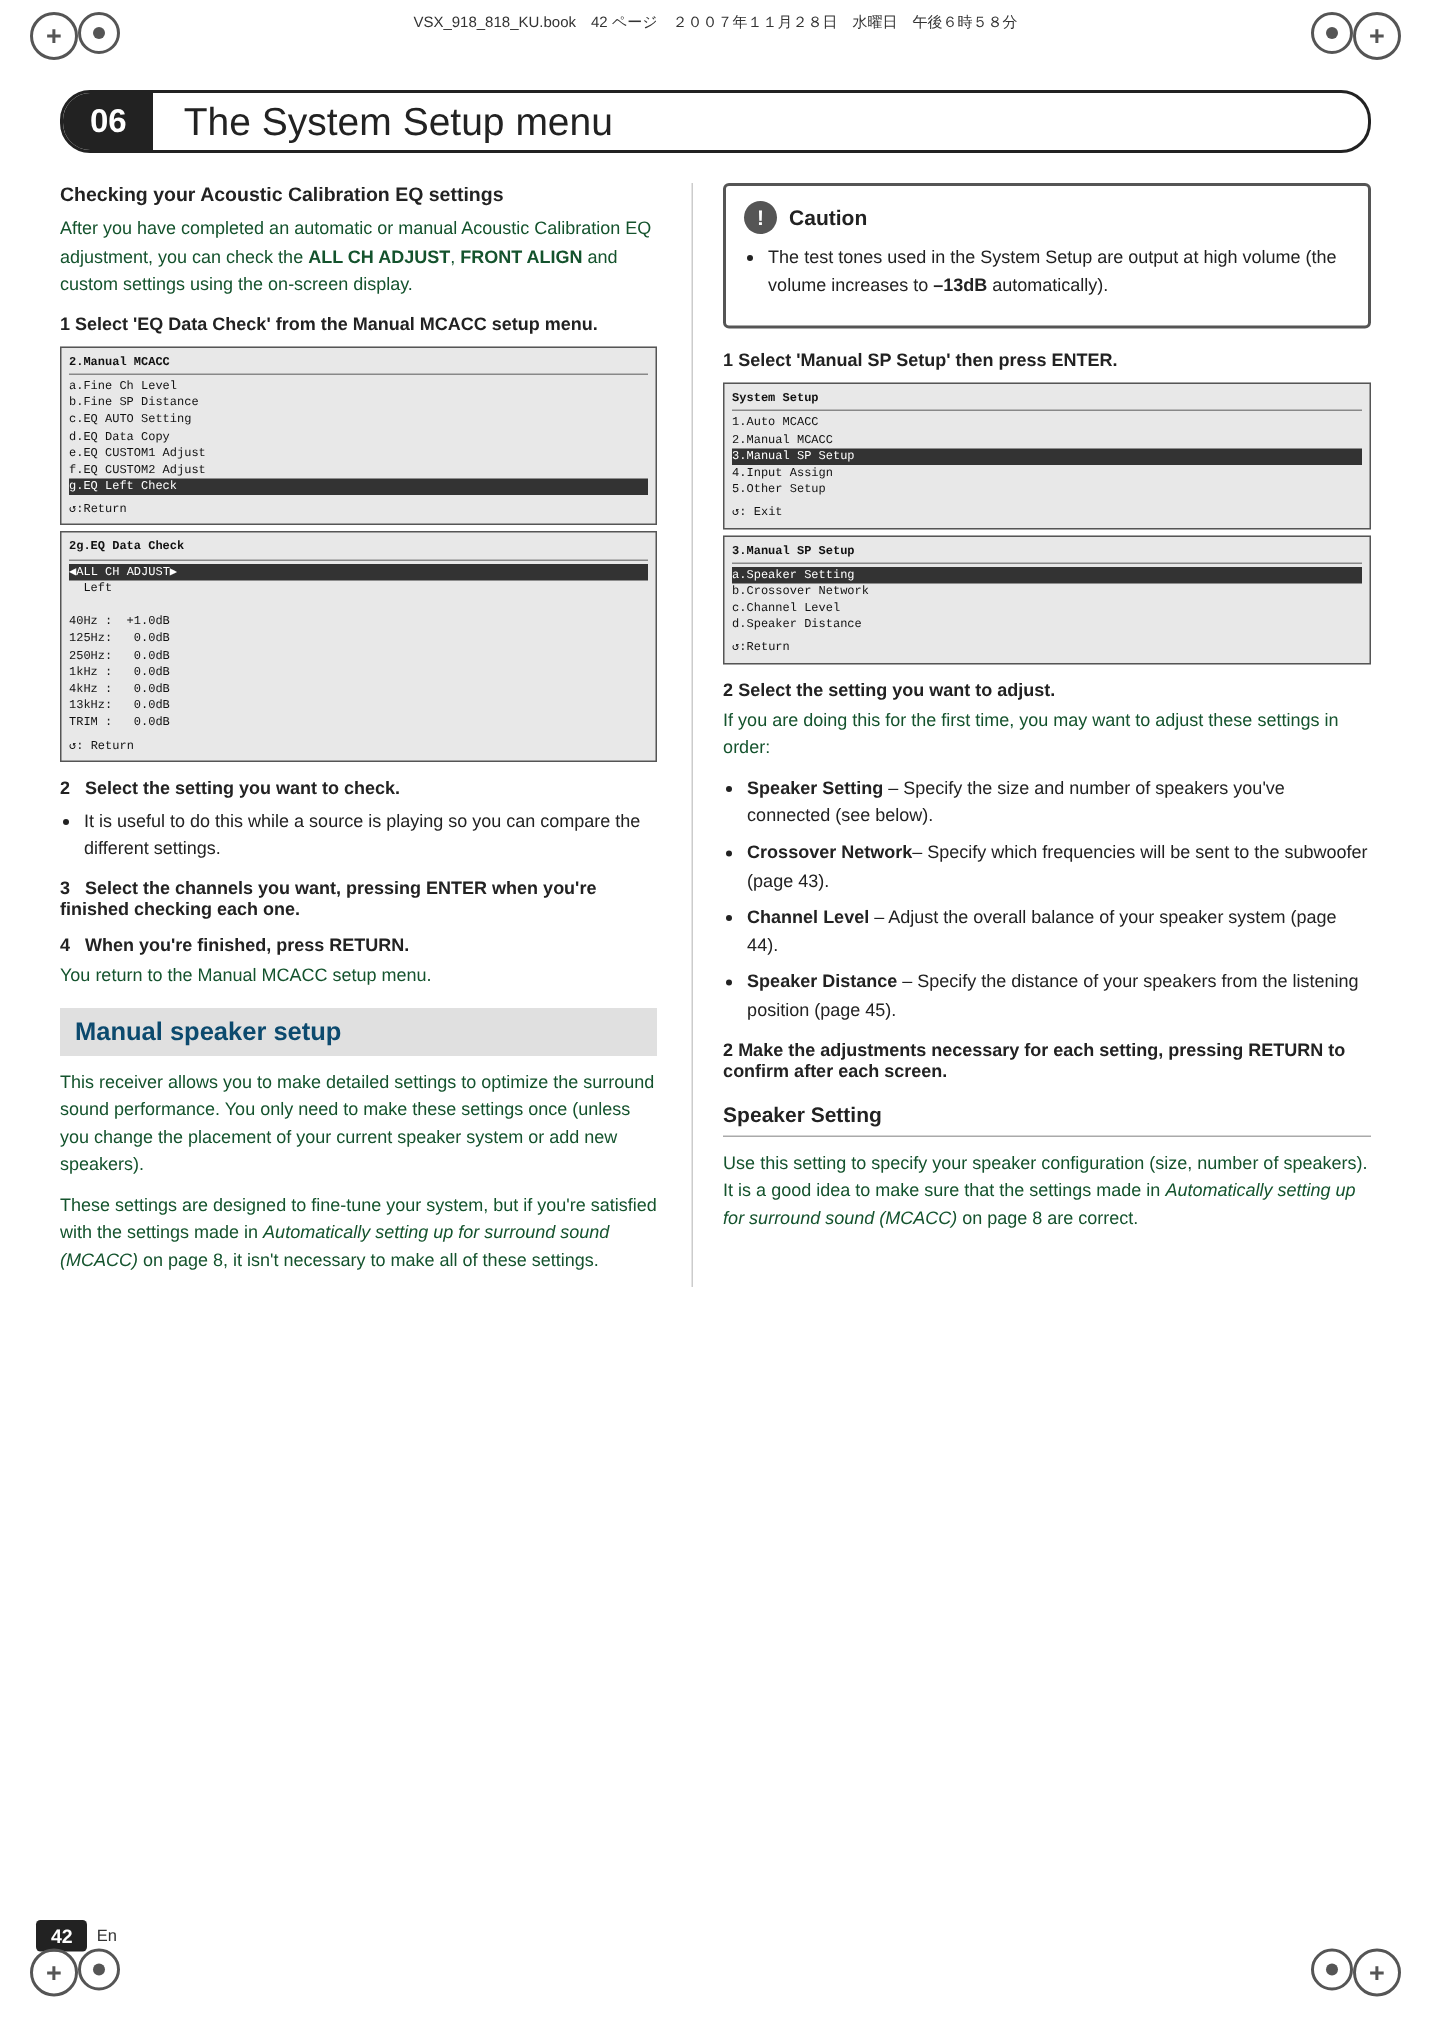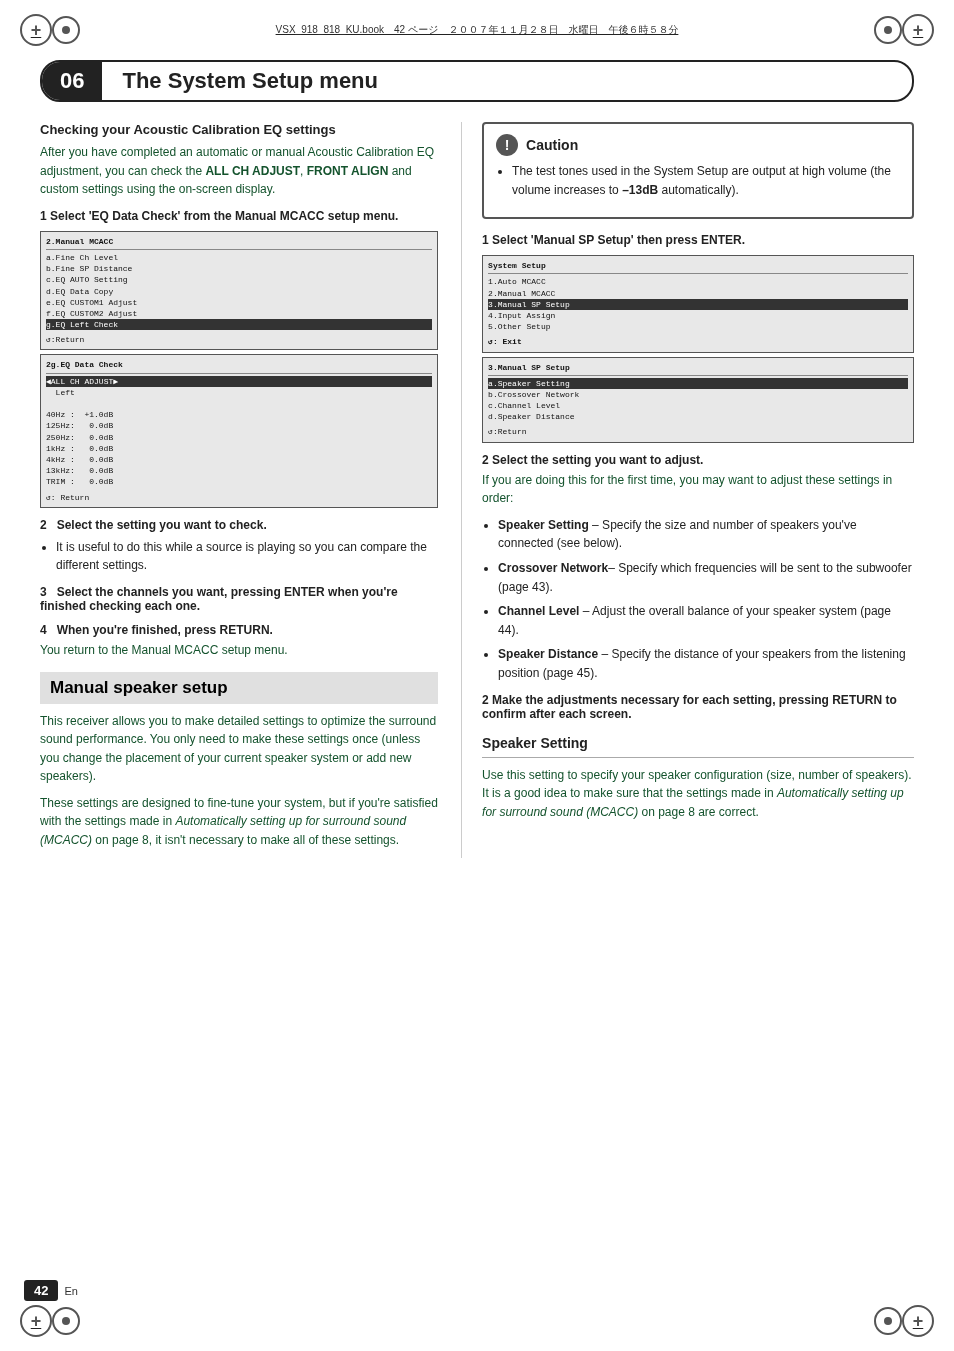--- a/index.html
+++ b/index.html
@@ -21,24 +21,22 @@
       background: #fff;
       padding: 0;
     }
 
     
     .reg-marks-top, .reg-marks-bottom {
       width: 100%;
       height: 60px;
       position: relative;
       display: flex;
-      align-items: center;
       justify-content: space-between;
       padding: 8px 20px;
-      text-decoration: underline;
     }
 
     .reg-circle {
       width: 28px;
       height: 28px;
       border: 2px solid #555;
       border-radius: 50%;
       display: flex;
       align-items: center;
       justify-content: center;
@@ -93,22 +91,22 @@
       font-size: 22px;
       font-weight: bold;
       padding: 0 18px;
       height: 100%;
       display: flex;
       align-items: center;
       min-width: 60px;
       justify-content: center;
     }
     .chapter-title {
-      font-size: 22px;
-      font-weight: bold;
+      font-size: 26px;
+      font-weight: normal;
       padding: 0 20px;
       color: #222;
     }
 
     
     .content-area {
       display: flex;
       gap: 3px;
       margin: 0 40px;
     }
@@ -200,21 +198,21 @@
 
     
     .manual-speaker-section {
       background: #e0e0e0;
       padding: 6px 10px;
       margin: 12px 0 8px 0;
     }
     .manual-speaker-title {
       font-size: 17px;
       font-weight: bold;
-      color: #000000;
+      color: #0c4a6e;
     }
 
     
     .caution-box {
       border: 2px solid #555;
       border-radius: 4px;
       padding: 10px 12px;
       margin-bottom: 14px;
       background: #fff;
     }
@@ -378,21 +376,21 @@
       <div class="step">1   Select 'Manual SP Setup' then press ENTER.</div>
 
       <div class="screen-mockup">
         <div class="screen-box">
           <div class="screen-box-title">System Setup</div>
           <div class="screen-box-item">1.Auto MCACC</div>
           <div class="screen-box-item">2.Manual MCACC</div>
           <div class="screen-box-item highlighted">3.Manual SP Setup</div>
           <div class="screen-box-item">4.Input Assign</div>
           <div class="screen-box-item">5.Other Setup</div>
-          <div class="screen-box-item" style="margin-top:4px;font-weight:bold;">↺: Exit</div>
+          <div class="screen-box-item" style="margin-top:4px;">↺: Exit</div>
         </div>
         <div class="screen-box">
           <div class="screen-box-title">3.Manual SP Setup</div>
           <div class="screen-box-item highlighted">a.Speaker Setting</div>
           <div class="screen-box-item">b.Crossover Network</div>
           <div class="screen-box-item">c.Channel Level</div>
           <div class="screen-box-item">d.Speaker Distance</div>
           <div class="screen-box-item" style="margin-top:4px;">↺:Return</div>
         </div>
       </div>

